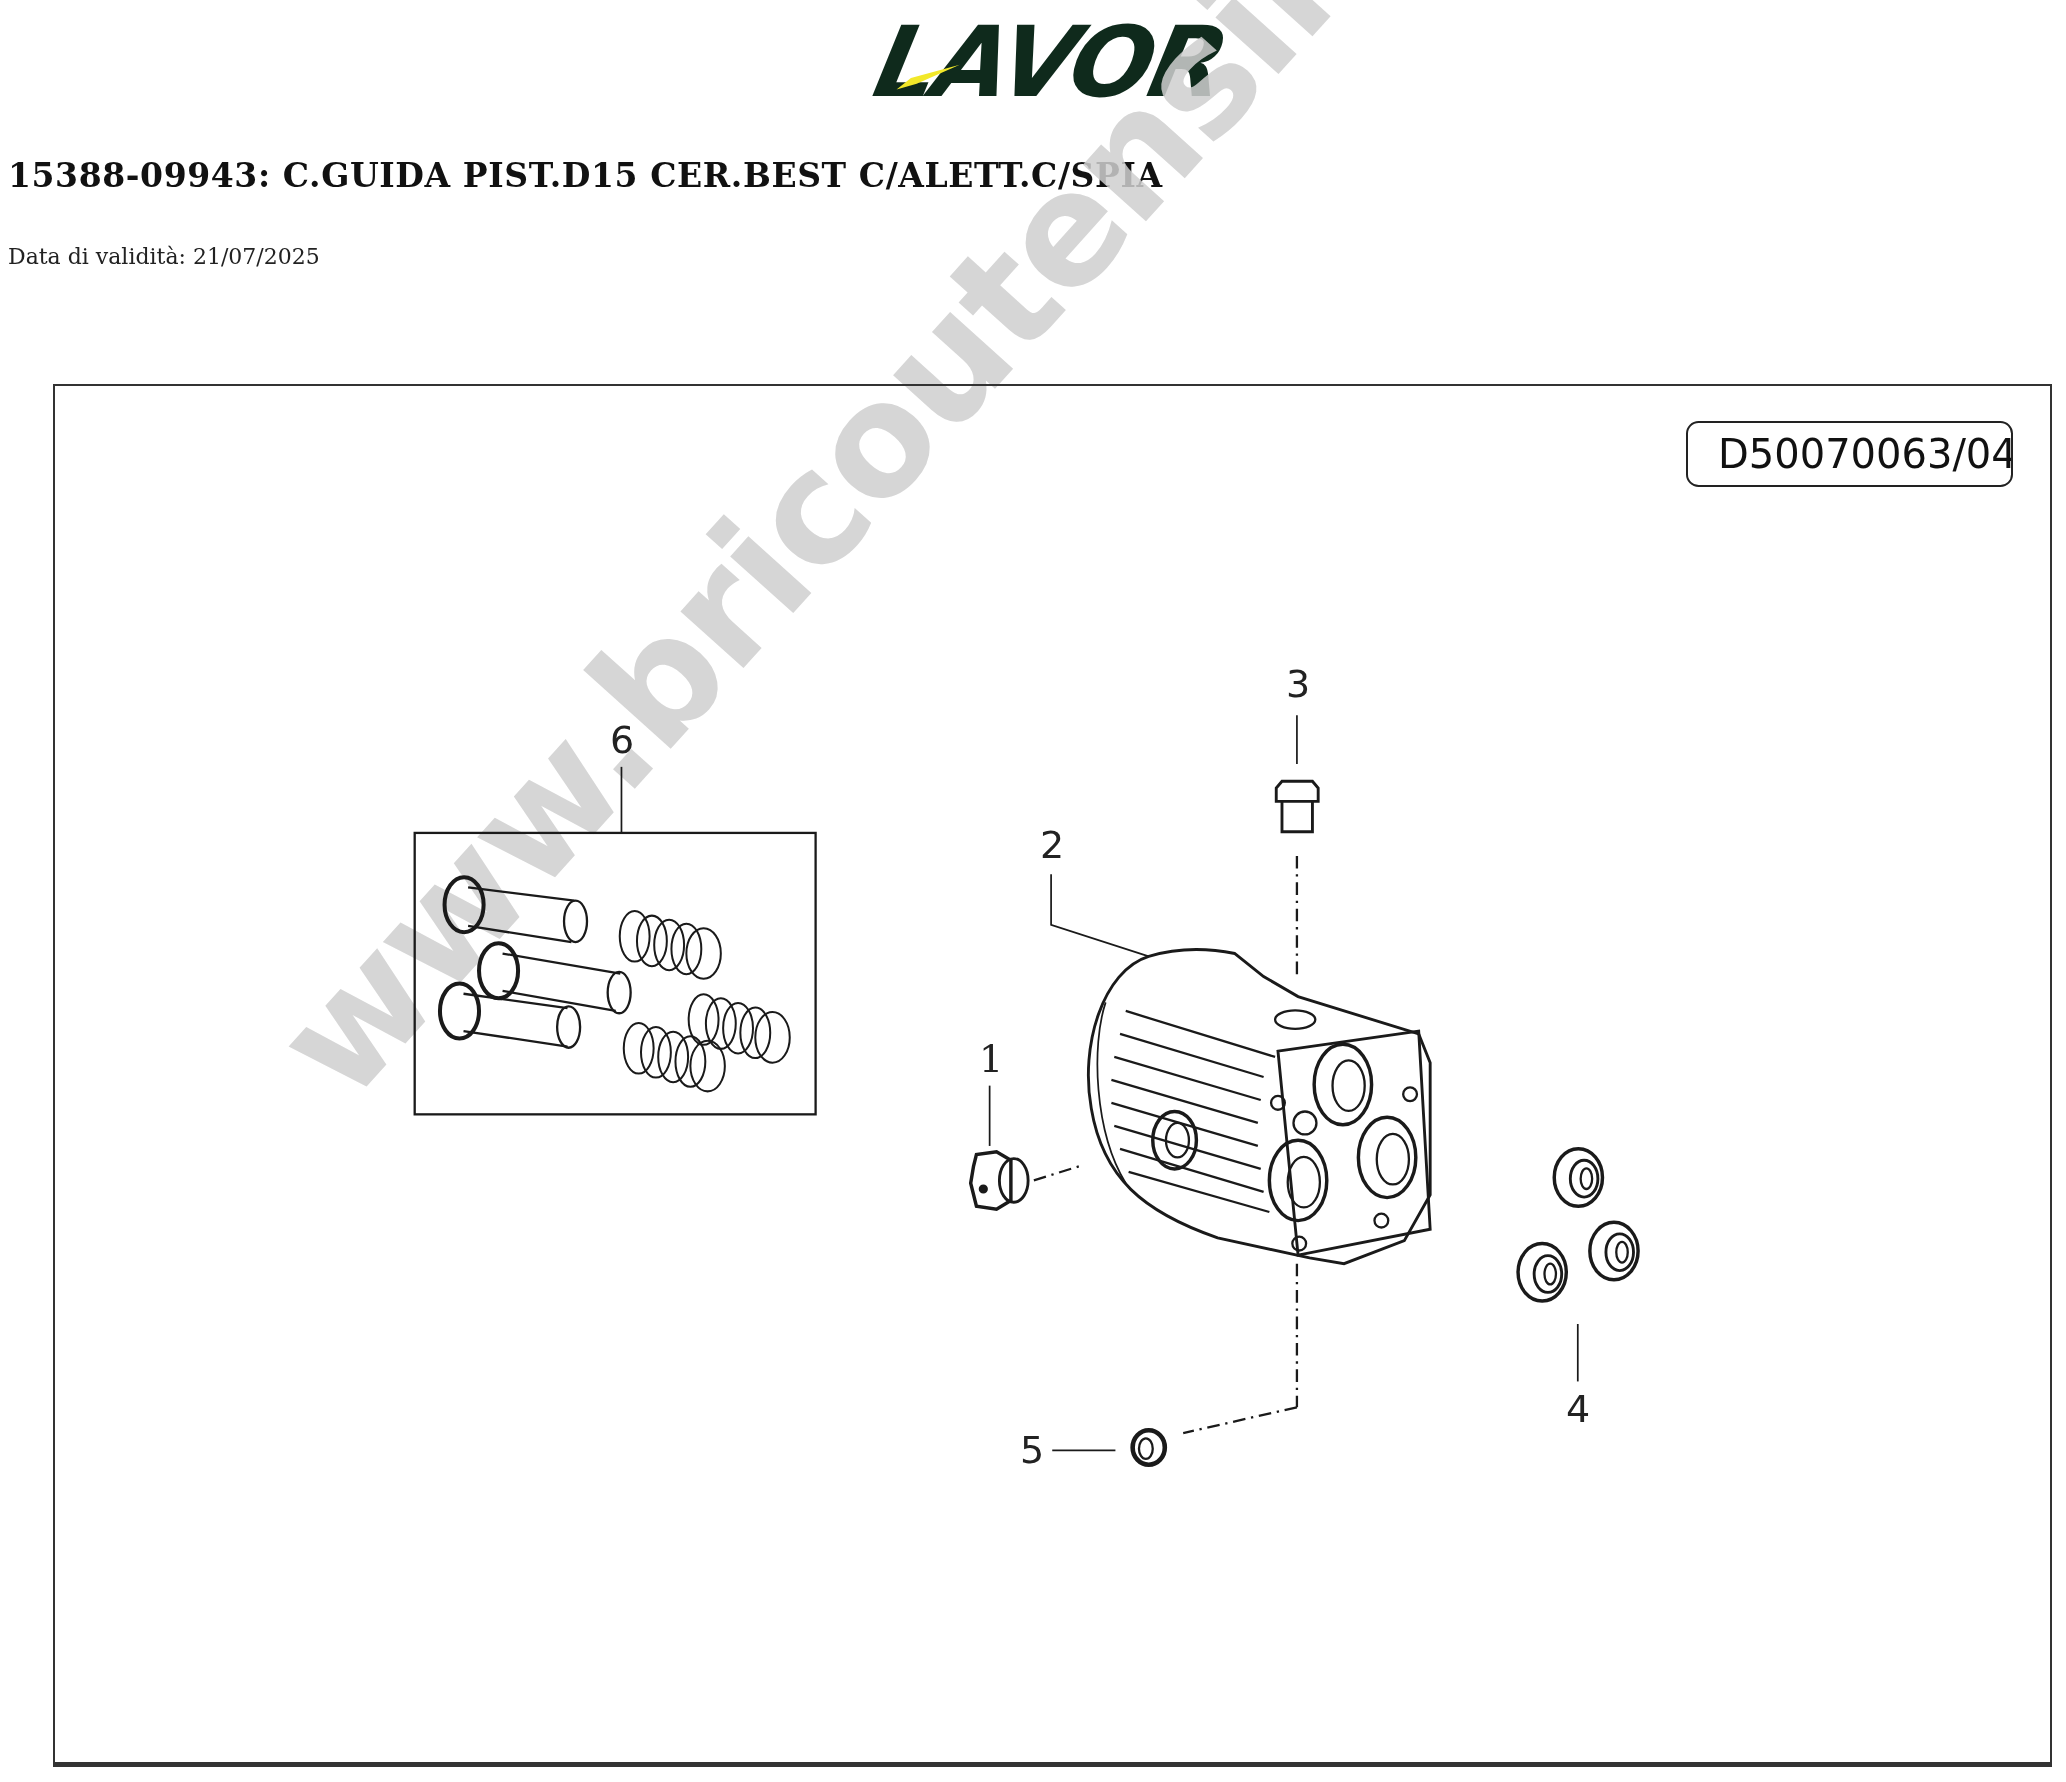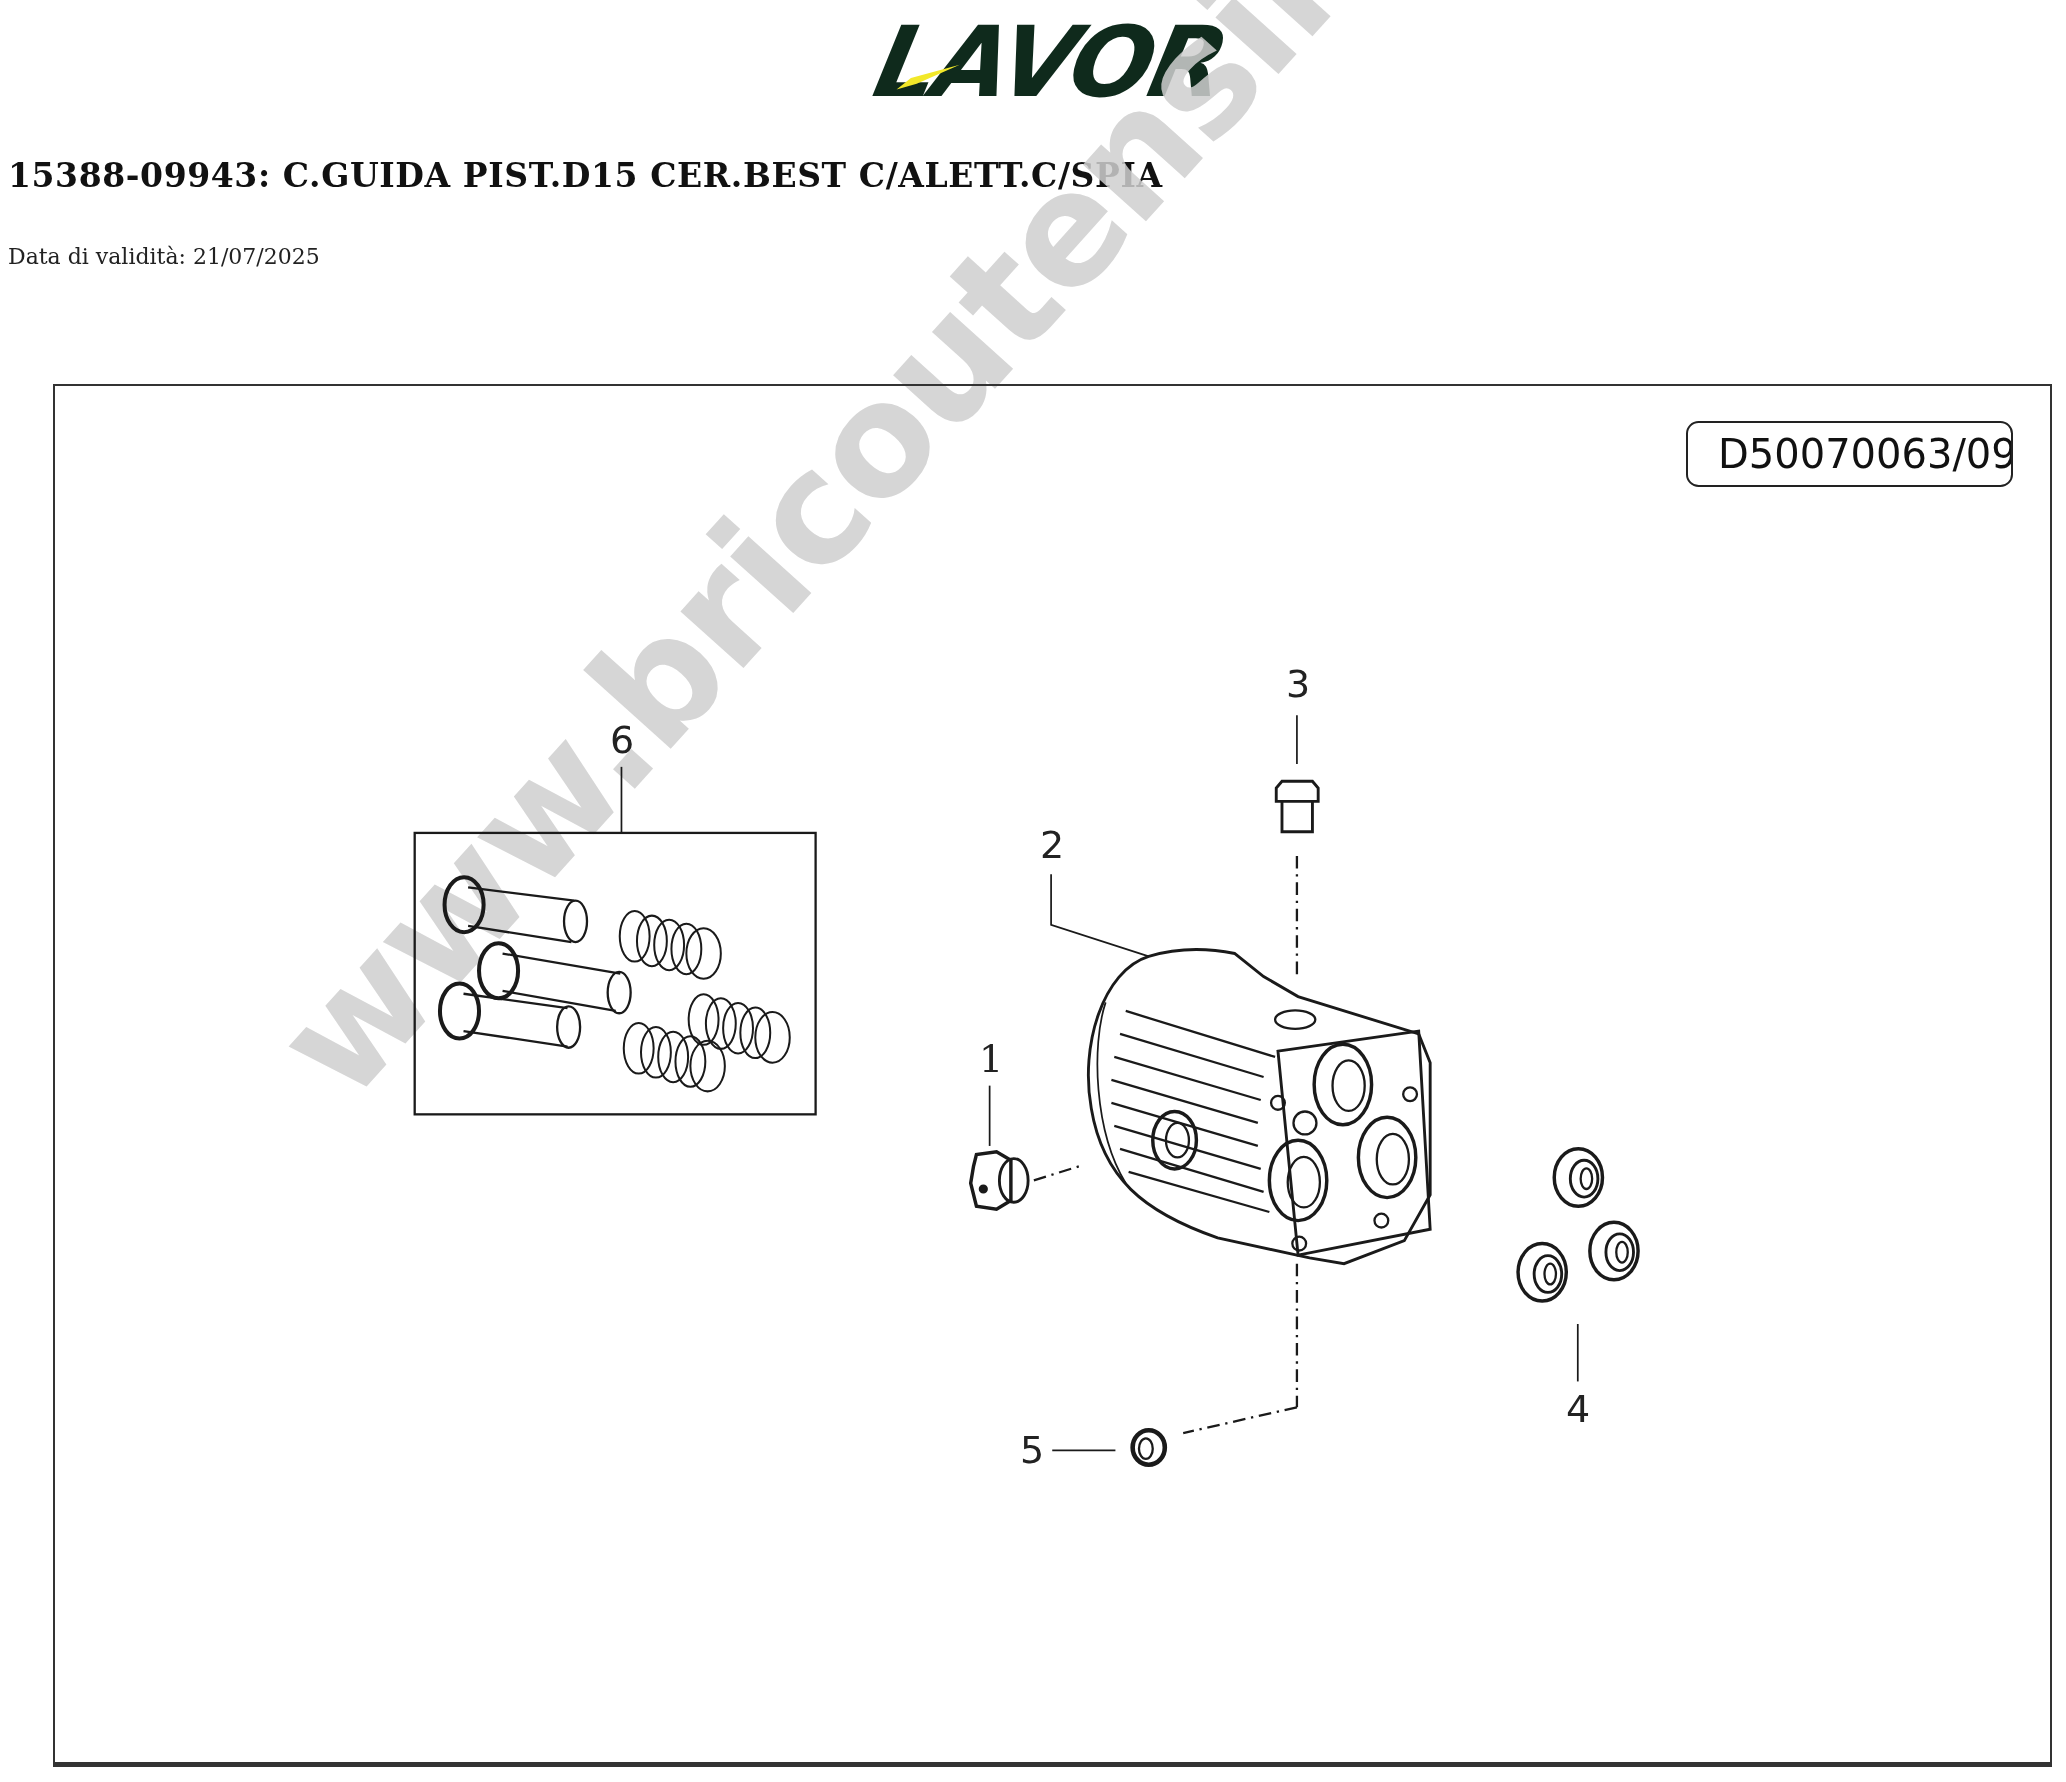--- a/index.html
+++ b/index.html
@@ -23,21 +23,21 @@
 </svg>
 
 <div class="title">15388-09943: C.GUIDA PIST.D15 CER.BEST C/ALETT.C/SPIA</div>
 <div class="date">Data di validità: 21/07/2025</div>
 
 <div class="watermark">www.bricoutensili.com</div>
 
 <div class="frame"></div>
 
 <div class="diagram-id">
-  <span>D50070063/09</span>
+  <span>D50070063/04</span>
 </div>
 
 <svg class="svg-layer" viewBox="0 0 3597 3104" fill="none" stroke="#1a1a1a" stroke-width="4">
 
   <g>
     <line x1="1082" y1="1335" x2="1082" y2="1450" stroke-width="3"></line>
     <rect x="722" y="1450" width="698" height="490" stroke-width="4"></rect>
 
     <g>
       <ellipse cx="808" cy="1575" rx="34" ry="48" stroke-width="7"></ellipse>

